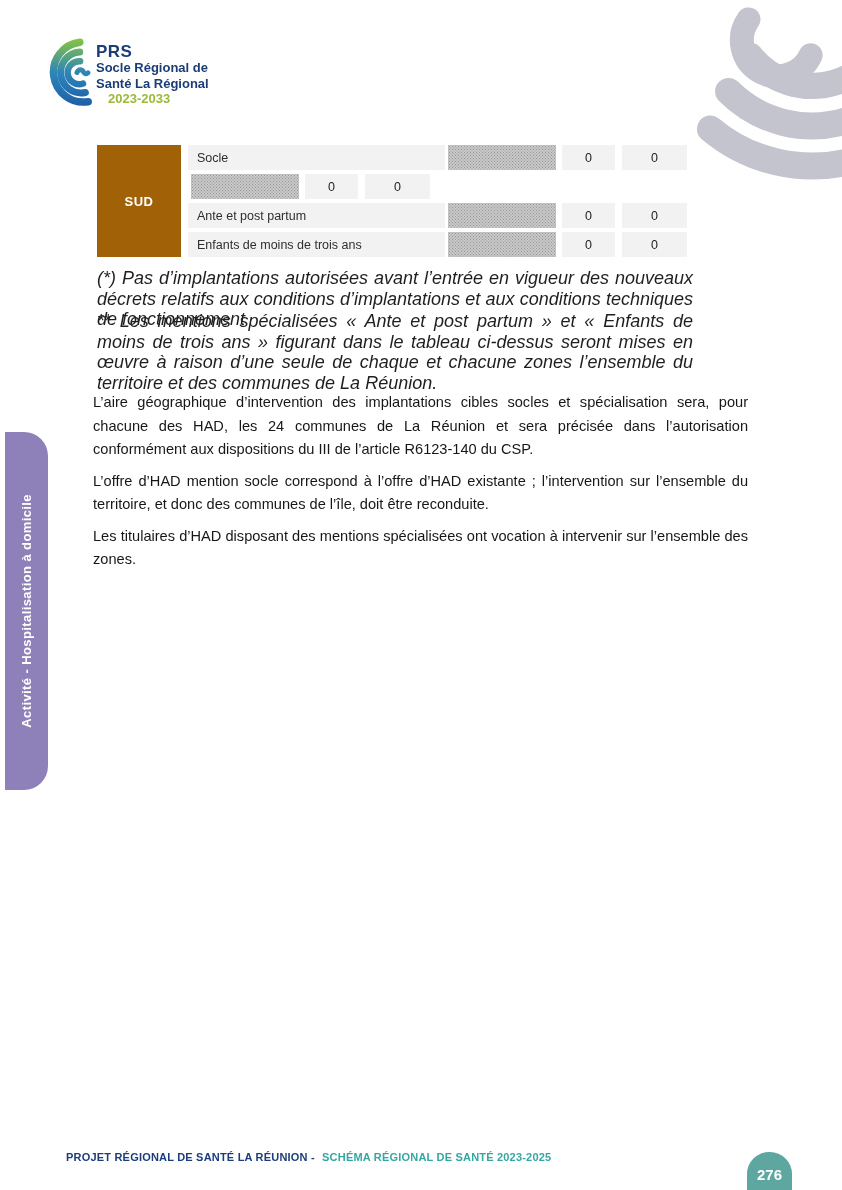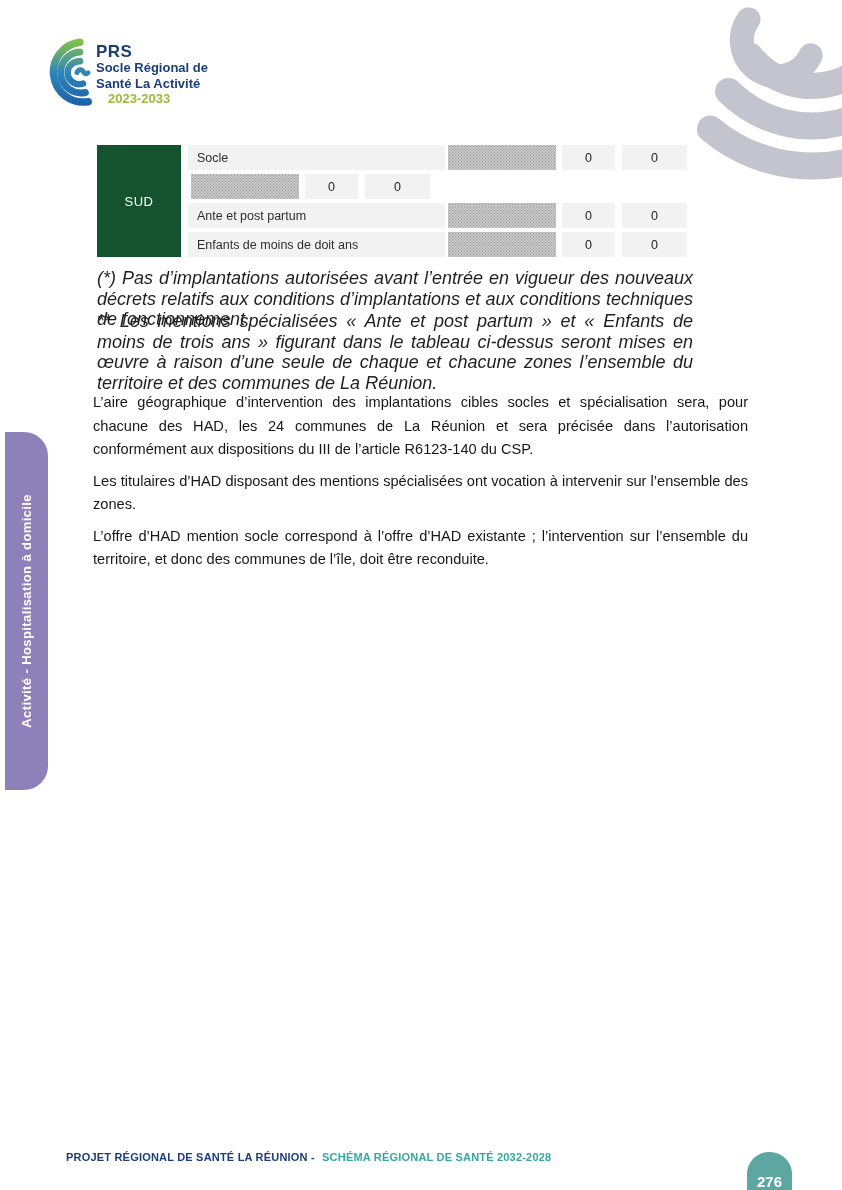--- a/index.html
+++ b/index.html
@@ -12,23 +12,23 @@
   .logo-text{margin-left:4px;padding-top:8px;color:#1b3e77;}
   .logo-acronym{font-size:17px;font-weight:800;letter-spacing:.5px;line-height:17px;}
   .logo-line{font-size:13px;font-weight:700;line-height:15.5px;}
   .logo-years{font-size:13px;font-weight:700;line-height:16px;color:#9cba3a;margin-left:12px;}
 
   
   .deco{position:absolute;top:0;right:0;width:232px;height:180px;}
 
   
   .ztable{position:absolute;left:97px;top:145px;width:596px;}
-  .zone-cell{position:absolute;left:0;top:0;width:84px;height:112px;background:#14532d;
+  .zone-cell{position:absolute;left:0;top:0;width:84px;height:112px;background:#a16207;
              display:flex;align-items:center;justify-content:center;color:#ffffff;
-             font-size:13px;font-weight:400;letter-spacing:.5px;}
+             font-size:13px;font-weight:700;letter-spacing:.5px;}
   .zrows{position:absolute;left:91px;top:0;}
   .zrow{display:flex;height:25px;margin-bottom:4px;text-align:center;}
   .zrow:last-child{margin-bottom:0;}
   .lbl-cell{width:257px;background:#f2f2f2;display:flex;align-items:center;
             padding-left:9px;box-sizing:border-box;font-size:12.5px;color:#2e2e2e;}
   .hatch-cell{width:108px;margin-left:3px;background-color:#c9c9c9;
               background-image:radial-gradient(#969696 .9px,transparent 1px),
                                radial-gradient(#969696 .9px,transparent 1px);
               background-size:3px 3px;background-position:0 0,1.5px 1.5px;}
   .val-cell{width:53px;margin-left:6px;background:#f2f2f2;display:flex;align-items:center;
@@ -49,21 +49,21 @@
             border-radius:0 24px 24px 0;display:flex;align-items:center;justify-content:center;}
   .side-tab span{writing-mode:vertical-rl;transform:rotate(180deg);color:#ffffff;
                  font-size:13px;font-weight:700;letter-spacing:.4px;white-space:nowrap;}
 
   
   .footer-line{position:absolute;left:66px;top:1151px;font-size:11px;font-weight:700;
                letter-spacing:.2px;white-space:nowrap;}
   .footer-title{color:#1c3d7c;}
   .footer-subtitle{color:#35a7a2;margin-left:4px;}
   .page-badge{position:absolute;left:747px;top:1152px;width:45px;height:38px;background:#5ea7a1;
-              border-radius:22px 22px 0 0;display:flex;align-items:flex-end;justify-content:center;
+              border-radius:22px 22px 0 0;display:flex;align-items:center;justify-content:center;
               padding-top:6px;box-sizing:border-box;}
   .page-badge span{color:#ffffff;font-size:15px;font-weight:700;}
 </style>
 </head>
 <body>
 
 <div class="page">
 
   <div class="logo-wrap">
     <svg class="logo-arcs" viewBox="0 0 64 78">
@@ -77,21 +77,21 @@
       <g fill="none" stroke="url(#lg)" stroke-linecap="round">
         <path d="M 51.8 10.3 A 30 30 0 1 0 60.2 69.7" stroke-width="7.5"></path>
         <path d="M 51.7 20 A 20.5 20.5 0 1 0 57.4 60.5" stroke-width="7"></path>
         <path d="M 52.1 29.2 A 11.5 11.5 0 1 0 55 51.5" stroke-width="6.5"></path>
         <path d="M 49 40.5 c 1.5 -3.5 5 -3.5 6.5 -0.5 c 1 2 3 2.3 4.5 0.8" stroke-width="5"></path>
       </g>
     </svg>
     <div class="logo-text">
       <div class="logo-acronym">PRS</div>
       <div class="logo-line">Socle Régional de</div>
-      <div class="logo-line">Santé La Activité</div>
+      <div class="logo-line">Santé La Régional</div>
       <div class="logo-years">2023-2033</div>
     </div>
   </div>
 
   <svg class="deco" viewBox="610 0 232 180">
     <g fill="none" stroke="#c3c4ce" stroke-linecap="round">
       <path d="M 710.4 129 A 158 158 0 0 0 965.3 46.2" stroke-width="27"></path>
       <path d="M 728.6 91.4 A 118 118 0 0 0 928.2 28.5" stroke-width="27"></path>
       <path d="M 750.5 56 A 78 78 0 0 0 889.7 14.8" stroke-width="26"></path>
       <path d="M 748.5 19.4 A 36 36 0 1 0 810.6 55.2" stroke-width="24"></path>
@@ -112,42 +112,42 @@
         <div class="val-cell">0</div>
         <div class="val-cell c2">0</div>
       </div>
       <div class="zrow">
         <div class="lbl-cell">Ante et post partum</div>
         <div class="hatch-cell"></div>
         <div class="val-cell">0</div>
         <div class="val-cell c2">0</div>
       </div>
       <div class="zrow">
-        <div class="lbl-cell">Enfants de moins de doit ans</div>
+        <div class="lbl-cell">Enfants de moins de trois ans</div>
         <div class="hatch-cell"></div>
         <div class="val-cell">0</div>
         <div class="val-cell c2">0</div>
       </div>
     </div>
   </div>
 
   <div class="footnote fn1">(*) Pas d’implantations autorisées avant l’entrée en vigueur des nouveaux décrets relatifs aux conditions d’implantations et aux conditions techniques de fonctionnement</div>
   <div class="footnote fn2">** Les mentions spécialisées « Ante et post partum » et « Enfants de moins de trois ans » figurant dans le tableau ci-dessus seront mises en œuvre à raison d’une seule de chaque et chacune zones l’ensemble du territoire et des communes de La Réunion.</div>
 
   <div class="bodytext">
     <p>L’aire géographique d’intervention des implantations cibles socles et spécialisation sera, pour chacune des HAD, les 24 communes de La Réunion et sera précisée dans l’autorisation conformément aux dispositions du III de l’article R6123-140 du CSP.</p>
+    <p>L’offre d’HAD mention socle correspond à l’offre d’HAD existante ; l’intervention sur l’ensemble du territoire, et donc des communes de l’île, doit être reconduite.</p>
     <p>Les titulaires d’HAD disposant des mentions spécialisées ont vocation à intervenir sur l’ensemble des zones.</p>
-    <p>L’offre d’HAD mention socle correspond à l’offre d’HAD existante ; l’intervention sur l’ensemble du territoire, et donc des communes de l’île, doit être reconduite.</p>
   </div>
 
   <div class="side-tab">
     <span>Activité -  Hospitalisation à domicile</span>
   </div>
 
   <div class="footer-line">
     <span class="footer-title">PROJET RÉGIONAL DE SANTÉ LA RÉUNION -</span>
-    <span class="footer-subtitle">SCHÉMA RÉGIONAL DE SANTÉ 2032-2028</span>
+    <span class="footer-subtitle">SCHÉMA RÉGIONAL DE SANTÉ 2023-2025</span>
   </div>
   <div class="page-badge">
     <span>276</span>
   </div>
 
 </div>
 
 </body></html>

